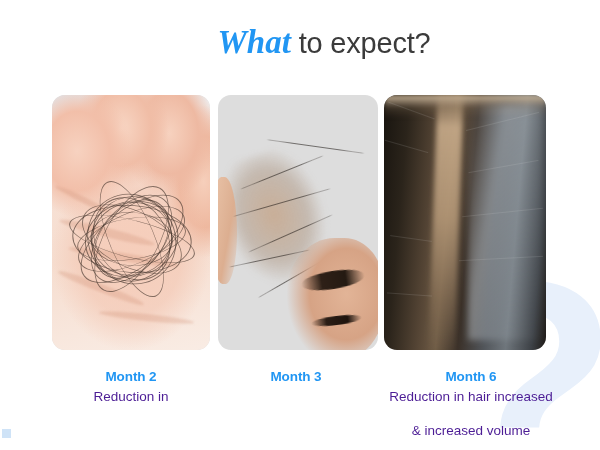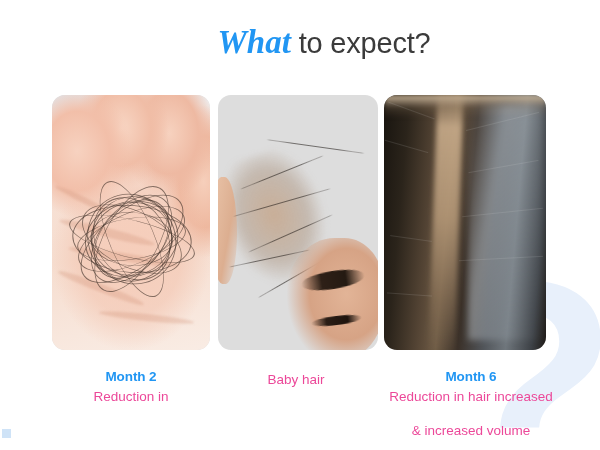--- a/index.html
+++ b/index.html
@@ -255,21 +255,21 @@
     color: #2196f3;
     letter-spacing: -0.1px;
     line-height: 17px;
     white-space: nowrap;
   }
   .cap .desc {
     margin-top: 3px;
     font-family: "Liberation Sans", sans-serif;
     font-size: 13.5px;
     font-weight: 400;
-    color: #ec4899;
+    color: #4c1d95;
     line-height: 17px;
     white-space: nowrap;
   }
 </style>
 </head>
 <body>
 
 <div id="watermark">?</div>
 <div id="watermark-dot"></div>
 
@@ -342,21 +342,21 @@
 </div>
 
 <div id="captions">
 
   <div class="cap k1">
     <div class="month">Month 2</div>
     <div class="desc">Reduction in</div>
   </div>
 
   <div class="cap k2">
-    <div class="desc">Baby hair</div>
+    <div class="month">Month 3</div>
   </div>
 
   <div class="cap k3">
     <div class="month">Month 6</div>
     <div class="desc">Reduction in hair increased</div>
     <div class="desc" style="margin-top:17px;">&amp; increased volume</div>
   </div>
 
 </div>
 

